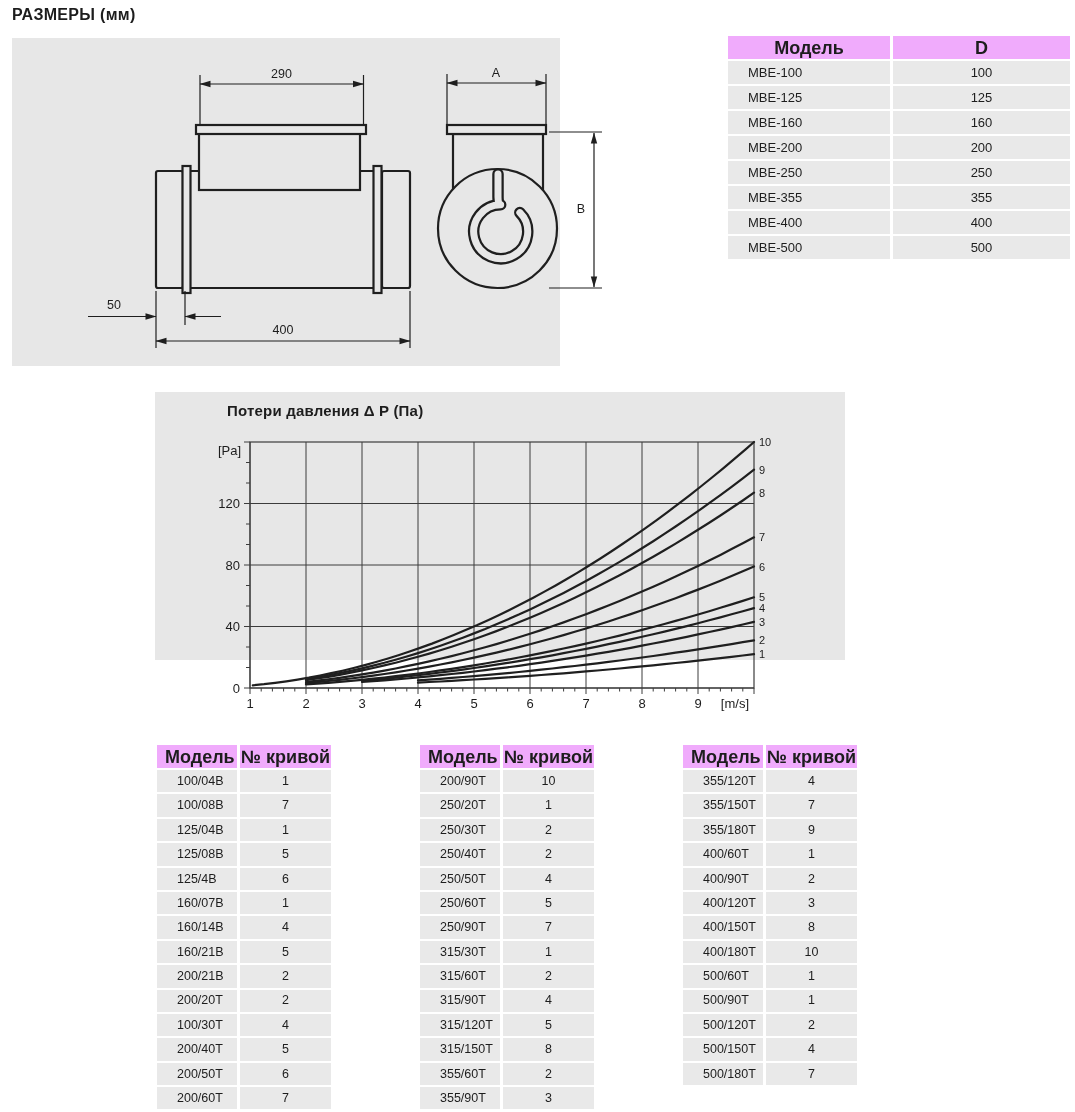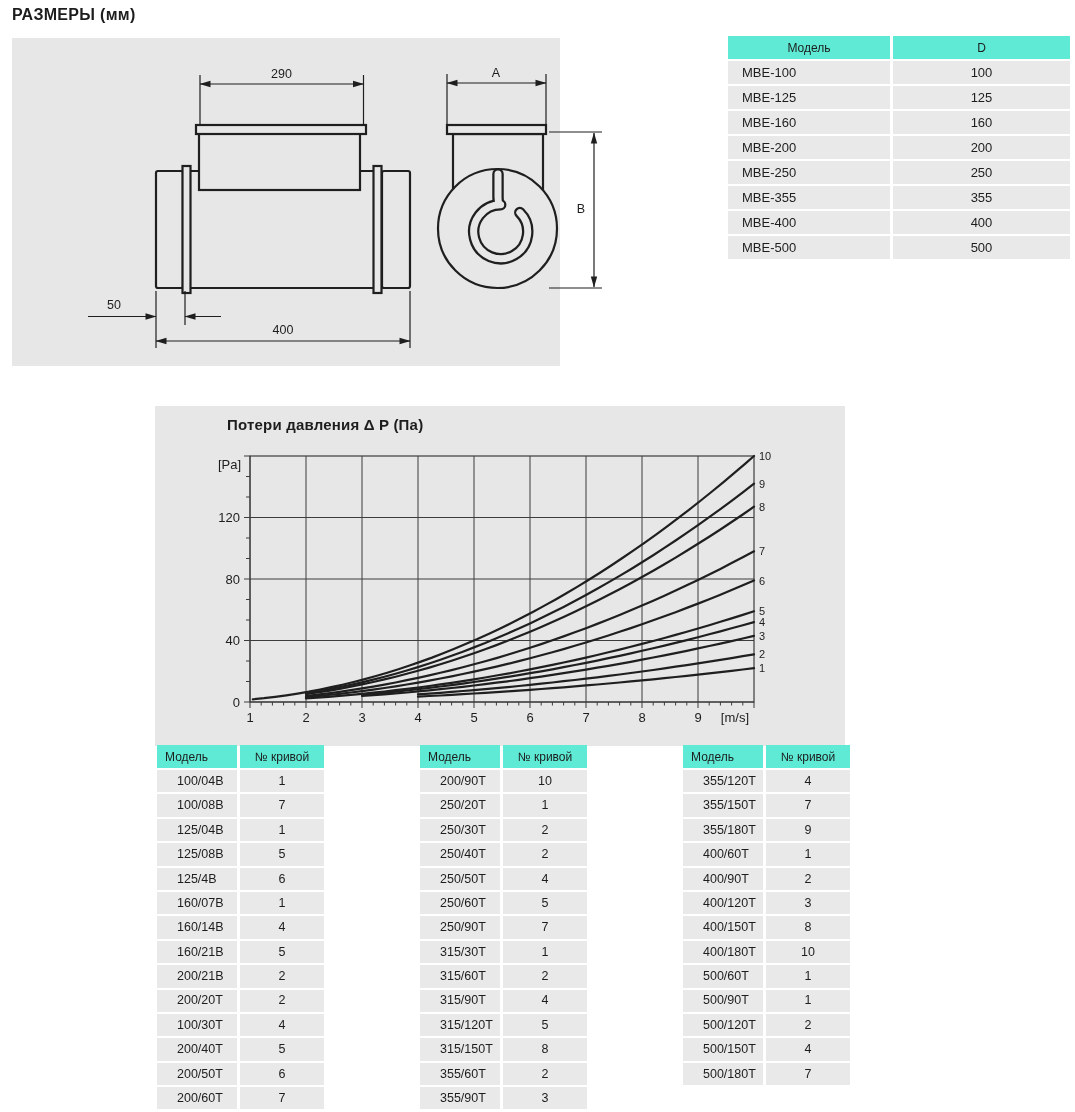--- a/index.html
+++ b/index.html
@@ -5,29 +5,29 @@
   html,body{margin:0;padding:0}
   body{
     width:1075px;height:1112px;position:relative;background:#ffffff;
     font-family:"Liberation Sans",sans-serif;color:#1d1d1d;
   }
   .page-title{
     position:absolute;left:12px;top:6px;font-size:16px;font-weight:bold;letter-spacing:.3px;
   }
   .panel{position:absolute;background:#e7e7e7}
   #drawing-panel{left:12px;top:38px;width:548px;height:328px}
-  #chart-panel{left:155px;top:406px;width:690px;height:340px}
+  #chart-panel{left:155px;top:392px;width:690px;height:268px}
   #chart-title{position:absolute;left:72px;top:10px;font-size:15px;font-weight:bold;letter-spacing:.2px}
   #chart-svg{position:absolute;left:0;top:0}
 
   table{border-collapse:separate;border-spacing:3px 2px;table-layout:fixed}
   th,td{line-height:1;overflow:hidden;white-space:nowrap}
-  th{background:#5eead4;font-weight:normal;font-size:12px;height:21px;text-align:center}
+  th{background:#f0abfc;font-weight:bold;font-size:18px;height:21px;text-align:center}
   td{background:#e9e9e9;font-size:12.5px;height:20.4px}
-  td:first-child{text-align:left;padding-left:14px}
+  td:first-child{text-align:left;padding-left:20px}
   td:last-child{text-align:center}
 
   #model-d-table{position:absolute;left:725px;top:34px}
   #model-d-table col.c1{width:162px}
   #model-d-table col.c2{width:177px}
   #model-d-table td{height:21px;font-size:13px}
 
   .curve-table{position:absolute;top:743px}
   .curve-table col.c1{width:80px}
   .curve-table col.c2{width:84px}

